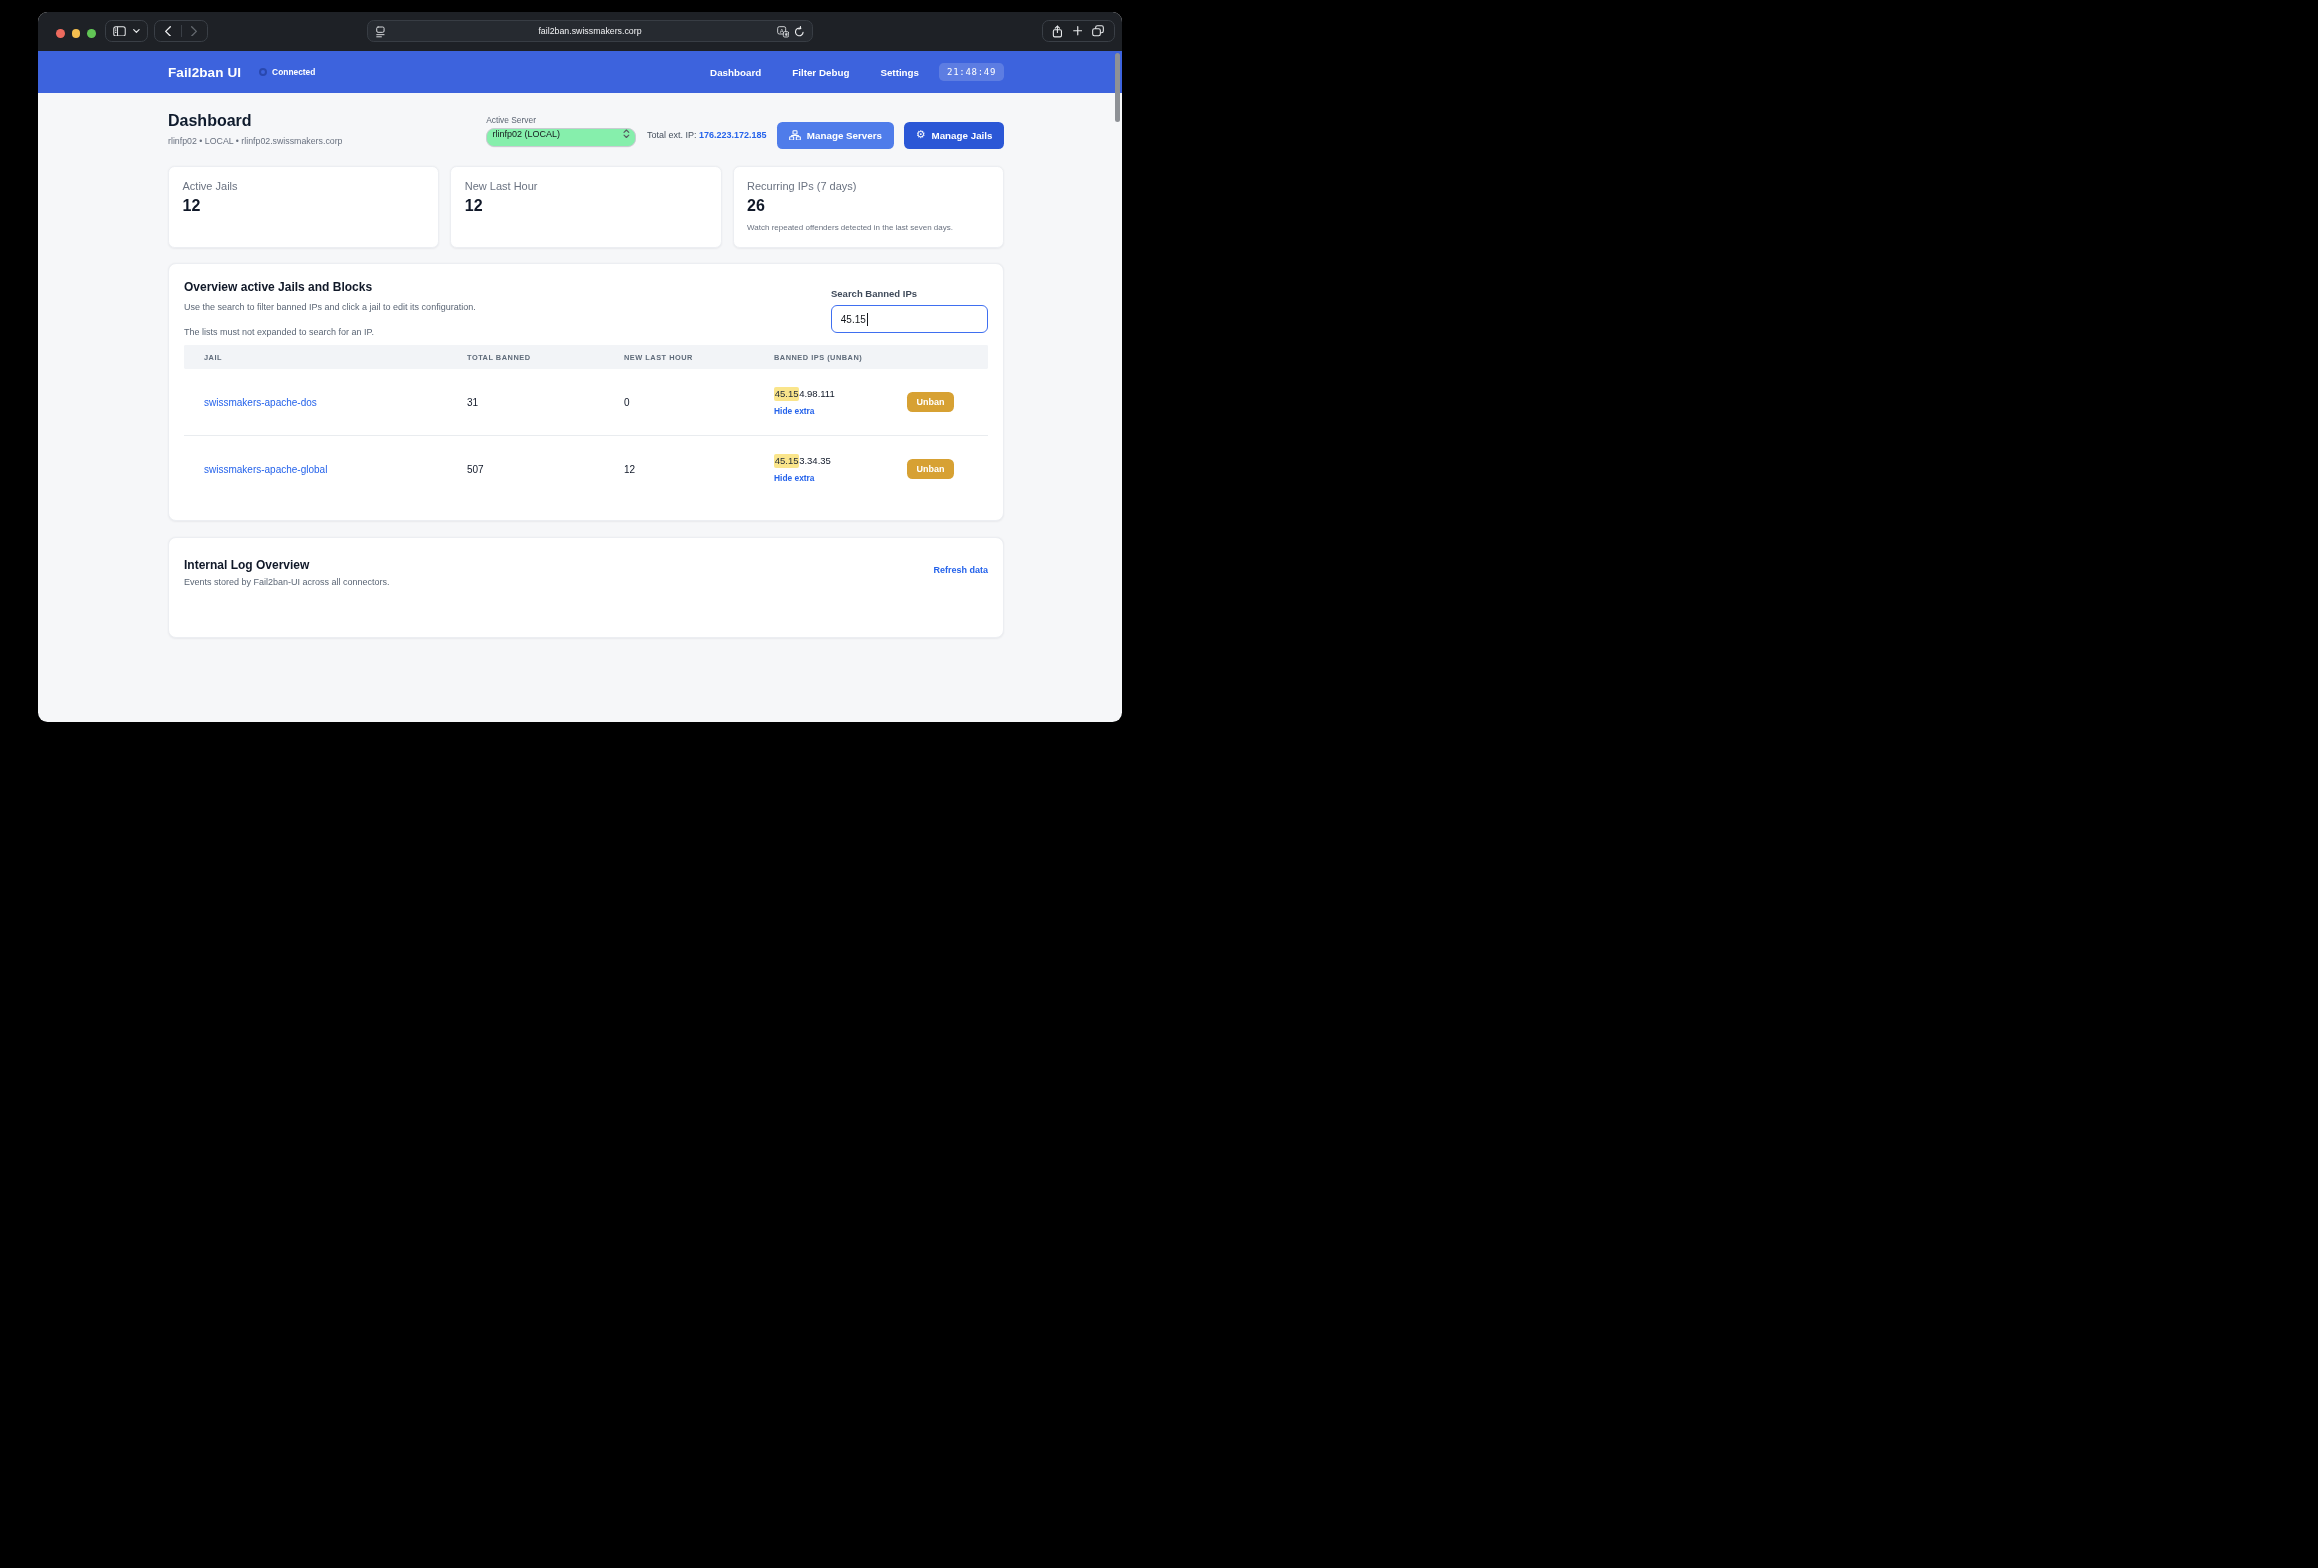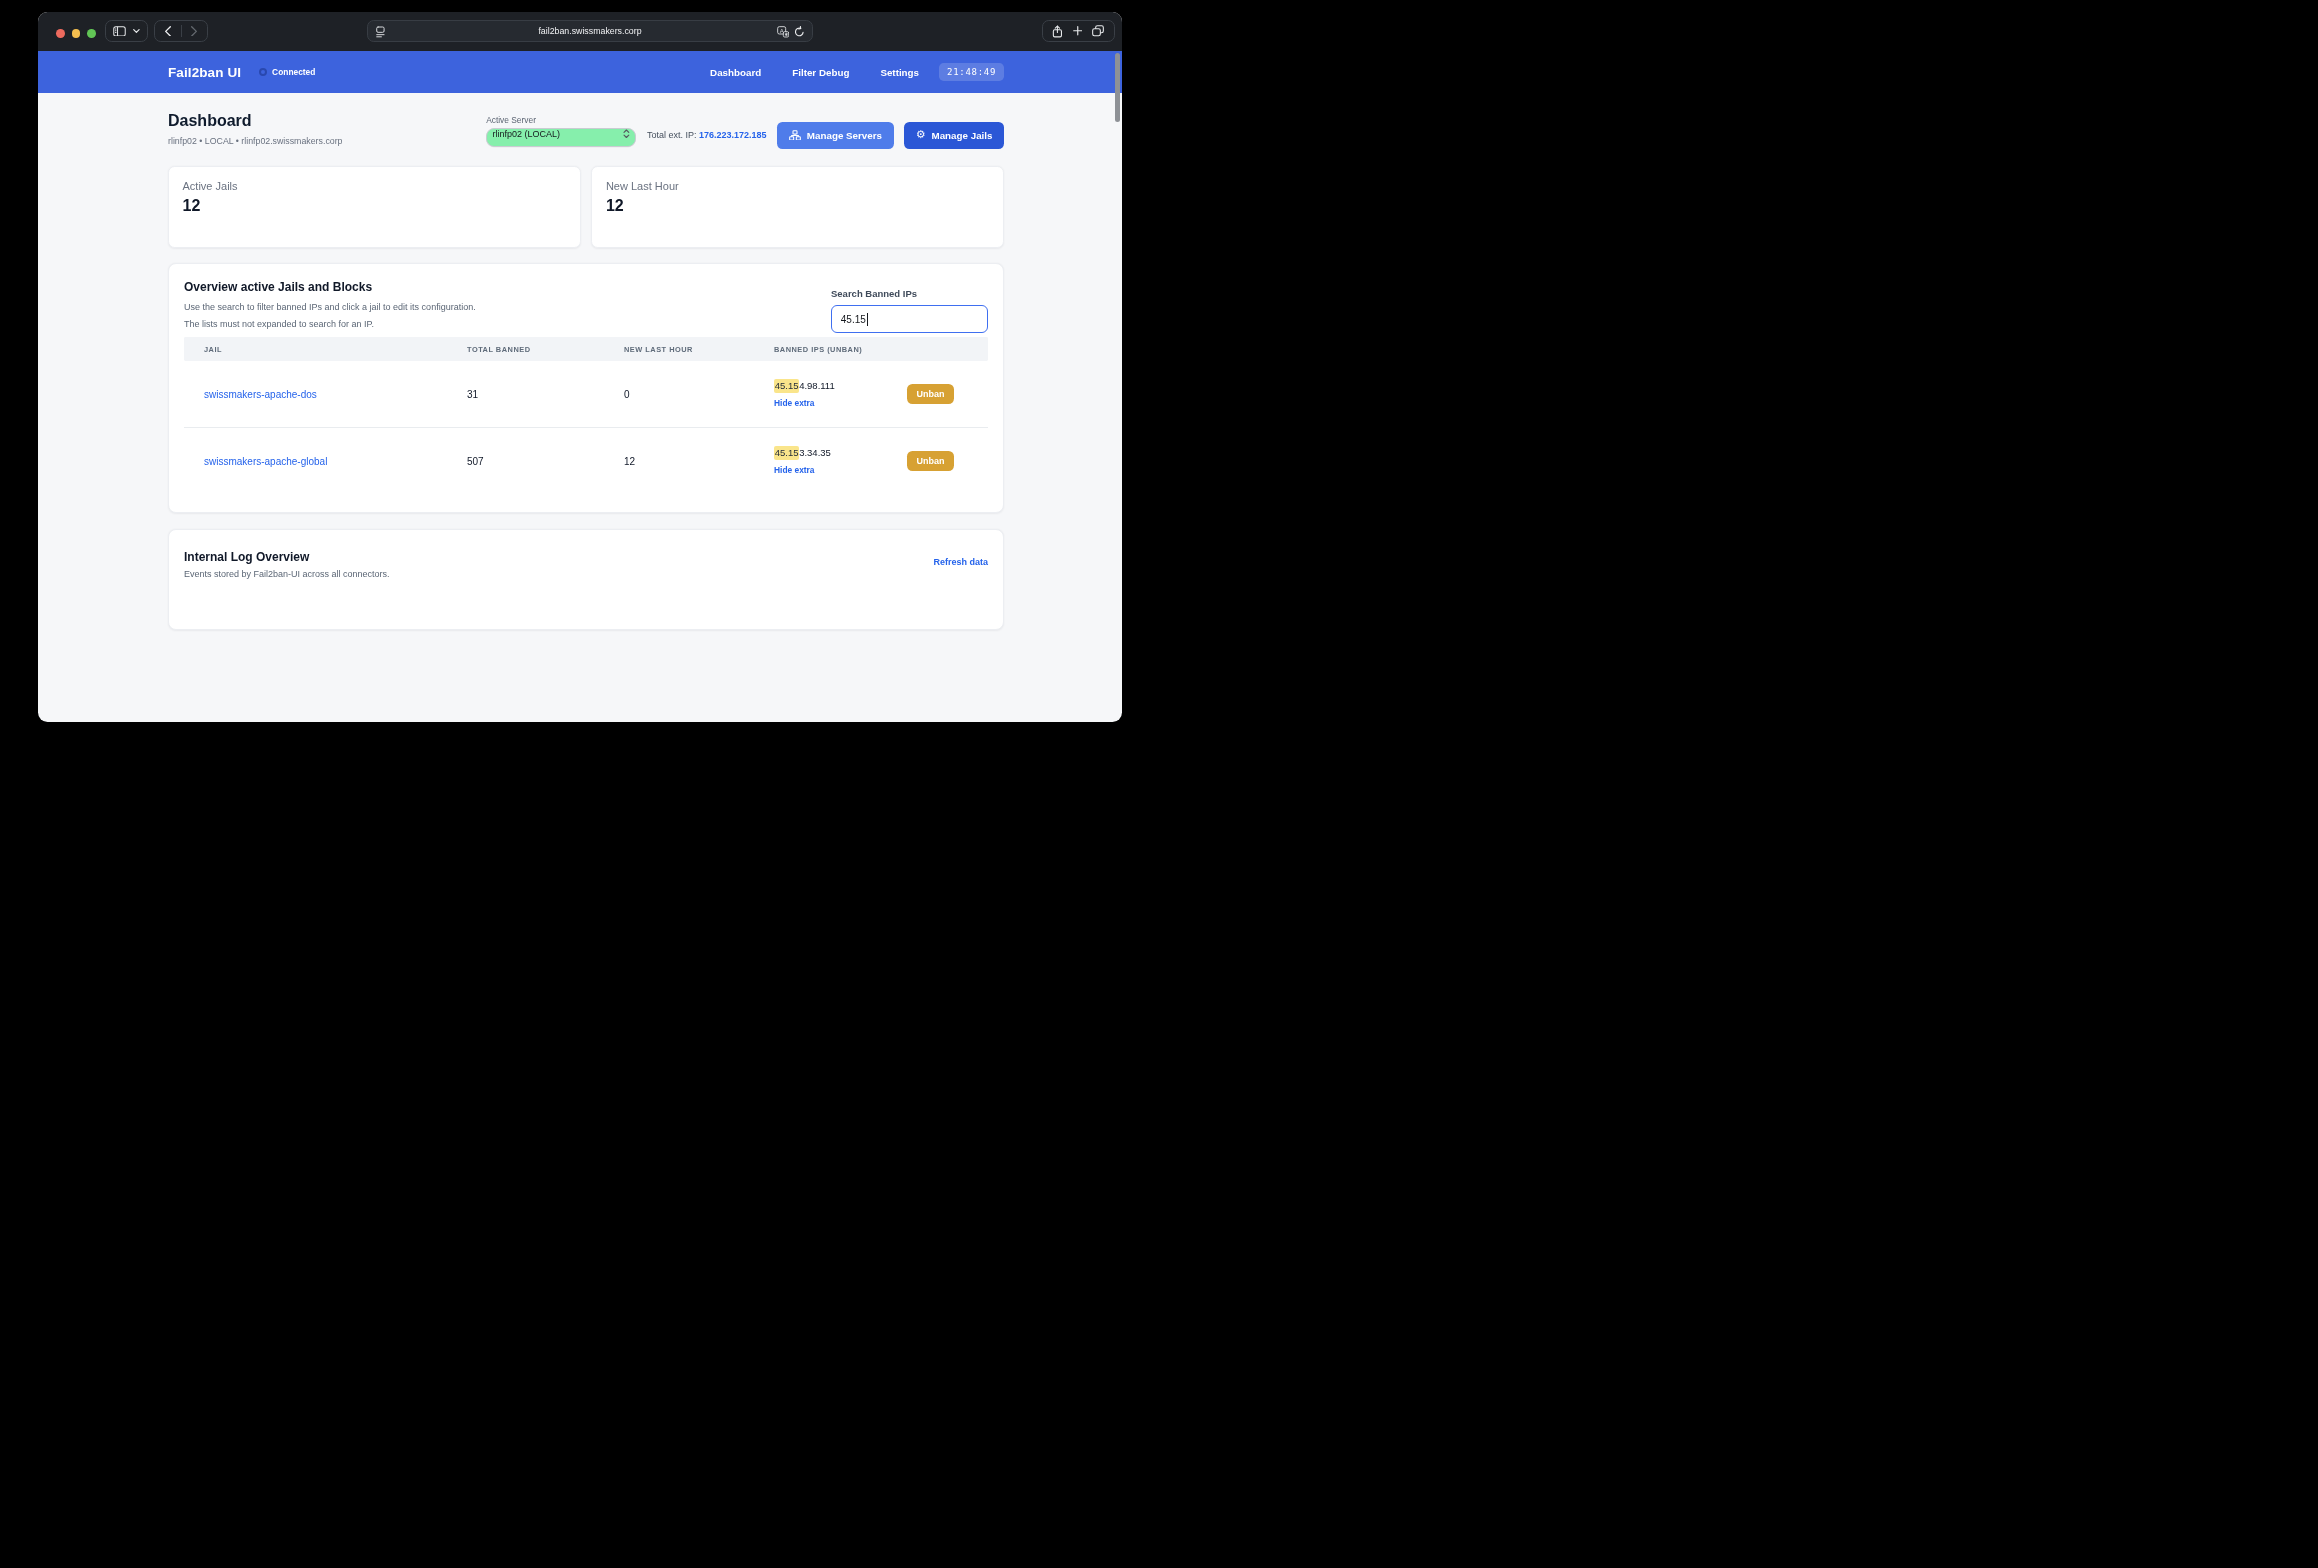--- a/index.html
+++ b/index.html
@@ -65,21 +65,21 @@
              height:82px;box-sizing:border-box;box-shadow:0 0.7px 2px rgba(16,24,40,.06);}
   .stat-label{font-size:11px;color:#6a7280;}
   .stat-value{font-size:16px;font-weight:bold;color:#101828;margin-top:4.7px;}
   .stat-desc{font-size:8px;color:#6a7280;margin-top:6.8px;line-height:1.4;}
 
   
   .card{background:#fff;border:0.7px solid #eceef2;border-radius:8px;box-shadow:0 0.7px 2px rgba(16,24,40,.06);}
   .overview-card{margin-top:15px;padding:16px 15px 17.6px;position:relative;box-sizing:border-box;}
   .card-h2{font-size:12px;font-weight:bold;color:#101828;margin:0;}
   .card-desc{font-size:9px;color:#5b6675;margin-top:8px;}
-  .card-desc + .card-desc{margin-top:7px;}
+  .card-desc + .card-desc{margin-top:15px;}
   .search-block{position:absolute;right:15px;top:24px;width:157px;}
   .search-label{font-size:9.5px;color:#3f4a5a;font-weight:bold;margin-bottom:6px;}
   .search-input{height:28px;border:1.4px solid #3f6ff0;border-radius:6px;background:#fff;
                 display:flex;align-items:center;padding:0 8.8px;box-sizing:border-box;cursor:text;}
   .search-input .txt{font-size:10px;color:#15181d;}
   .caret{width:1px;height:13px;background:#15181d;margin-left:0.7px;}
 
   .jail-table{margin-top:8px;}
   .t-head{display:grid;grid-template-columns:263px 157px 150px 1fr;align-items:center;height:24px;
           background:#f2f4f7;padding:0 34px 0 20px;border-radius:1.4px;}
@@ -267,20 +267,25 @@
 
       <div class="stats">
         <div class="stat-card">
           <div class="stat-label">Active Jails</div>
           <div class="stat-value">12</div>
         </div>
         <div class="stat-card">
           <div class="stat-label">New Last Hour</div>
           <div class="stat-value">12</div>
         </div>
+        <div class="stat-card">
+          <div class="stat-label">Recurring IPs (7 days)</div>
+          <div class="stat-value">26</div>
+          <div class="stat-desc">Watch repeated offenders detected in the last seven days.</div>
+        </div>
       </div>
 
       <div class="card overview-card">
         <h2 class="card-h2">Overview active Jails and Blocks</h2>
         <div class="card-desc">Use the search to filter banned IPs and click a jail to edit its configuration.</div>
         <div class="card-desc">The lists must not expanded to search for an IP.</div>
 
         <div class="search-block">
           <div class="search-label">Search Banned IPs</div>
           <div class="search-input">

